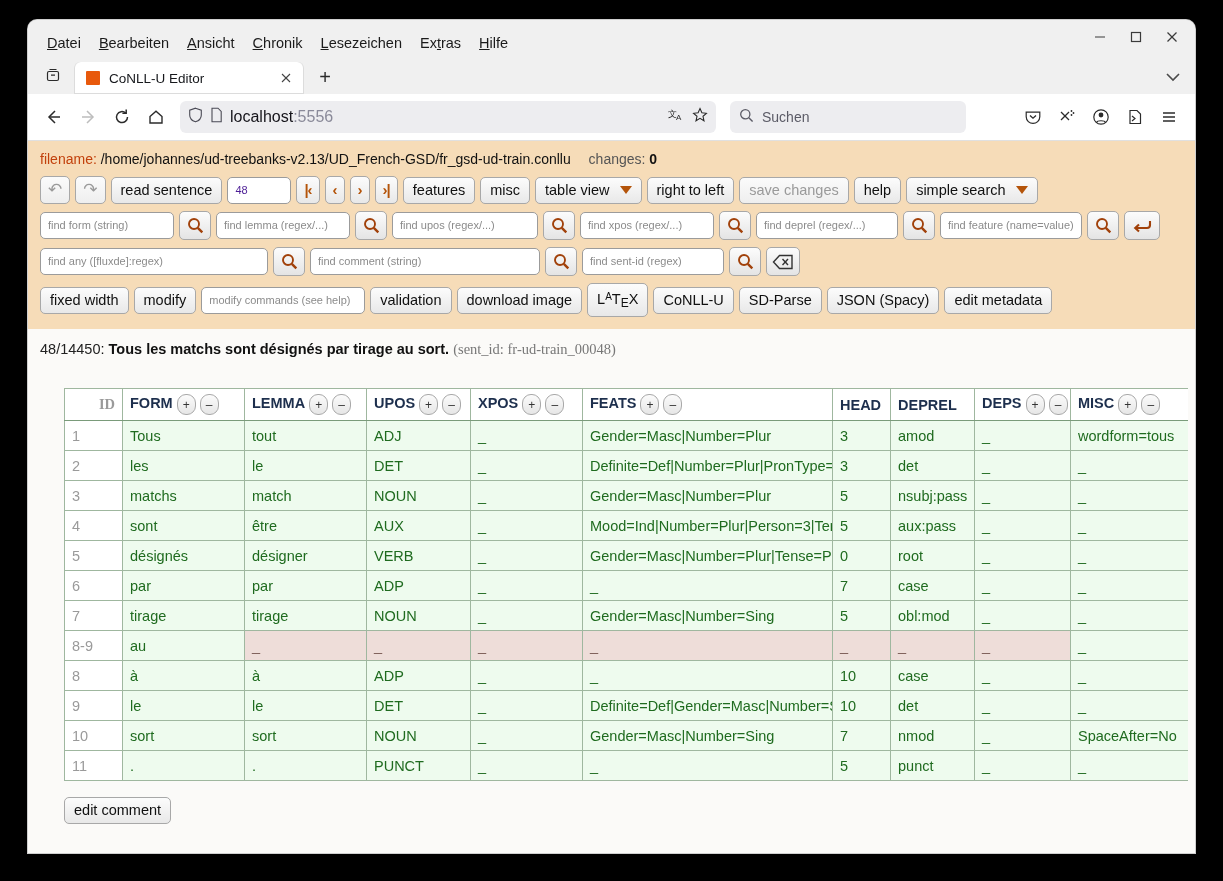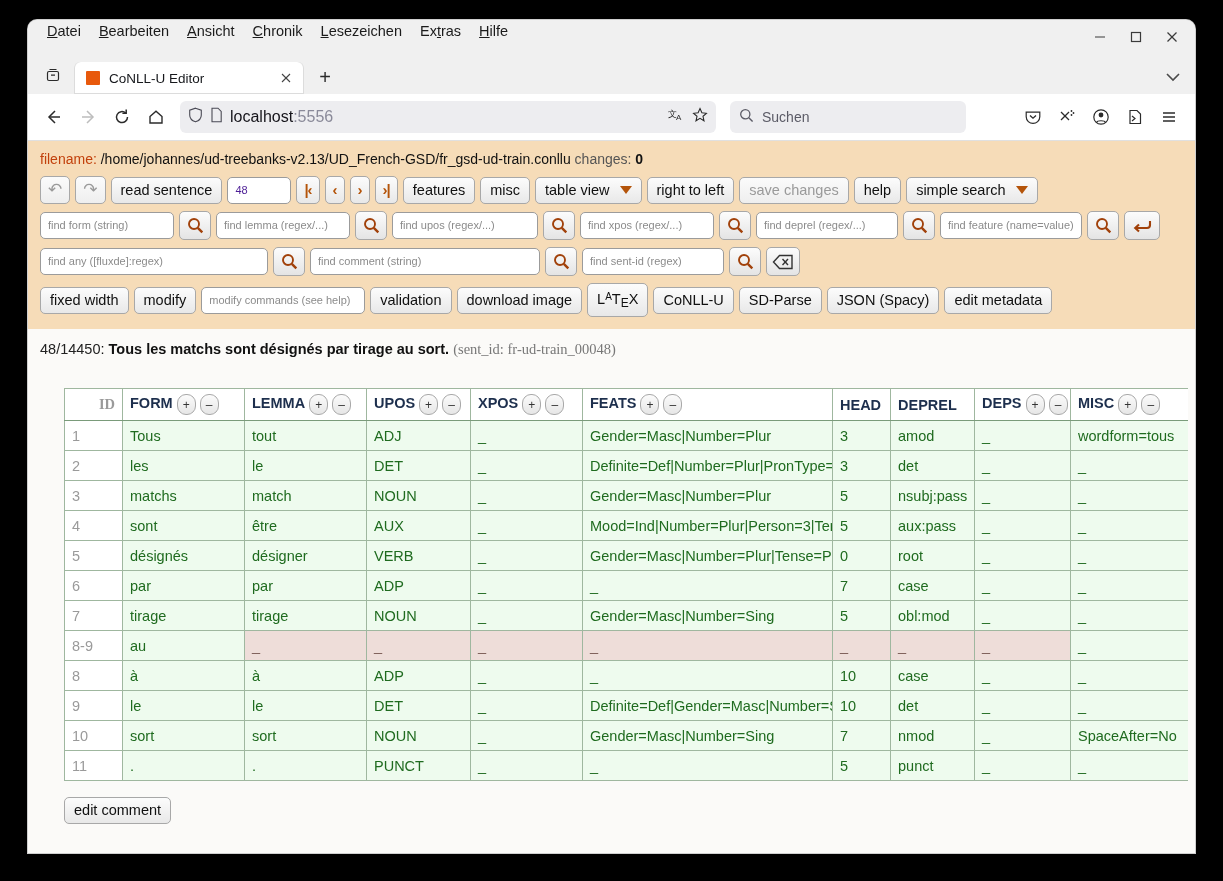--- a/index.html
+++ b/index.html
@@ -17,21 +17,21 @@
     background: #f0f0f0;
     border-radius: 9px 9px 0 0;
     overflow: hidden;
     box-shadow: 0 0 0 1px #cfcfcf;
   }
 
   
   .menubar {
     height: 34px;
     display: flex;
-    align-items: flex-start;
+    align-items: flex-end;
     padding-left: 10px;
     background: #f0f0f0;
     position: relative;
   }
   .menu-item {
     font-size: 14.5px;
     color: #1b1b1b;
     padding: 3px 9px;
     white-space: nowrap;
   }
@@ -157,21 +157,21 @@
     background: #f6dcb8;
     padding: 10px 12px 12px 12px;
   }
   .fileline {
     font-size: 14px; color: #333;
     margin-bottom: 9px;
     white-space: nowrap;
   }
   .fileline .lbl { color: #c2410c; }
   .fileline .path { color: #111; }
-  .fileline .chg { color: #555; }
+  .fileline .chg { margin-left: 14px; color: #555; }
   .fileline .chgval { color: #111; font-weight: bold; }
 
   .row { display: flex; align-items: center; gap: 5px; margin-bottom: 7px; flex-wrap: nowrap; }
 
   .btn {
     font-family: "Liberation Sans", sans-serif;
     font-size: 14.5px;
     color: #101010;
     background: linear-gradient(#fcfcfc, #e8e8e8);
     border: 1px solid #a8a8a8;

